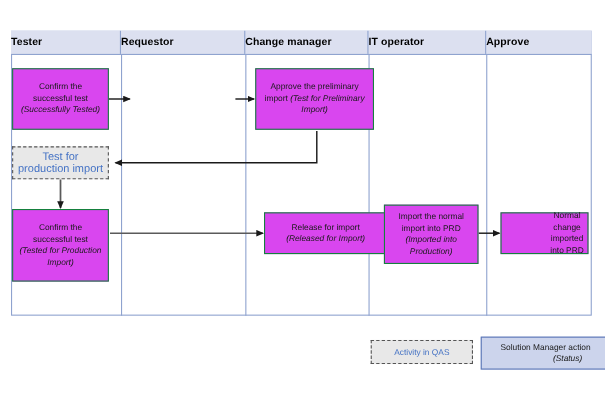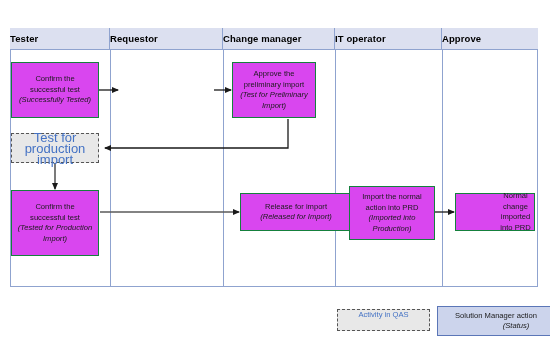--- a/index.html
+++ b/index.html
@@ -83,21 +83,21 @@
   }
   .node .inner { width: 100%; }
   .node i { font-style: italic; }
 
   .node-dashed {
     position: absolute;
     box-sizing: border-box;
     background: #e8e8e8;
     border: 1px dashed #555555;
     color: #4472c4;
-    font-size: 13px;
+    font-size: 10px;
     line-height: 11px;
     text-align: center;
     display: flex;
     align-items: center;
     justify-content: center;
     padding: 2px 3px;
   }
 
   
   .legend-dashed {
@@ -105,21 +105,21 @@
     left: 337px;
     top: 309px;
     width: 93px;
     height: 22px;
     box-sizing: border-box;
     background: #e8e8e8;
     border: 1px dashed #555555;
     color: #4472c4;
     font-size: 7.6px;
     display: flex;
-    align-items: flex-start;
+    align-items: center;
     justify-content: center;
   }
   .legend-solid {
     position: absolute;
     left: 437px;
     top: 306px;
     width: 118px;
     height: 30px;
     box-sizing: border-box;
     background: #ccd4ec;
@@ -197,21 +197,21 @@
 
   <div class="node" style="left:11px; top:62px; width:88px; height:56px;">
     <div class="inner">
       <span>Confirm the</span><br>
       <span>successful test</span><br>
       <i>(Successfully Tested)</i>
     </div>
   </div>
 
 
-  <div class="node" style="left:232px; top:62px; width:84px; height:56px;">
+  <div class="node" style="left:232px; top:62px; width:108px; height:56px;">
     <div class="inner">
       <span>Approve the preliminary</span>
       <span>import</span>
       <i>(Test for Preliminary Import)</i>
     </div>
   </div>
 
   <div class="node-dashed" style="left:11px; top:133px; width:88px; height:30px;">
     <div class="inner">
       <span>Test for</span><br>
@@ -230,21 +230,21 @@
   <div class="node" style="left:240px; top:193px; width:112px; height:38px;justify-content:center;">
     <div class="inner">
       <span>Release for import</span><br>
       <i>(Released for Import)</i>
     </div>
   </div>
 
   <div class="node" style="left:349px; top:186px; width:86px; height:54px;">
     <div class="inner">
       <span>Import the normal</span><br>
-      <span>action into PRD</span><br>
+      <span>import into PRD</span><br>
       <i>(Imported into Production)</i>
     </div>
   </div>
 
   <div class="node" style="left:455px; top:193px; width:80px; height:38px;padding-left:44px;">
     <div class="inner">
       <span>Normal change</span><br>
       <span>imported into PRD</span>
     </div>
   </div>

